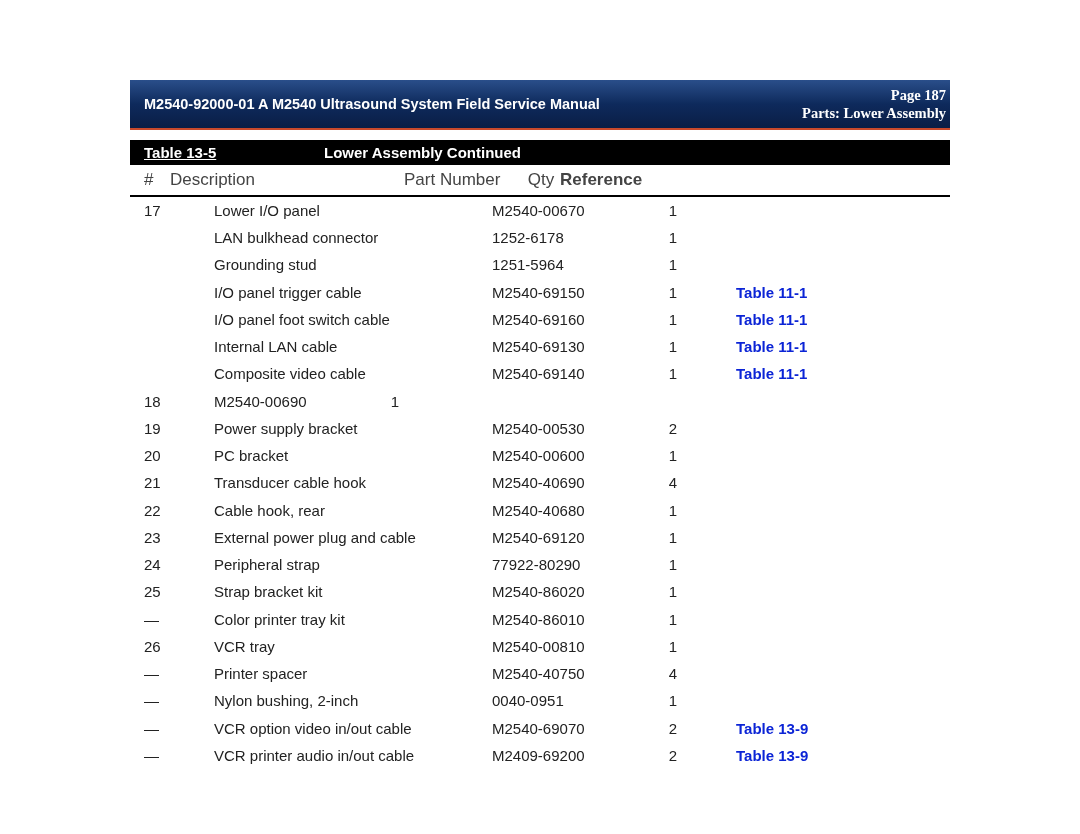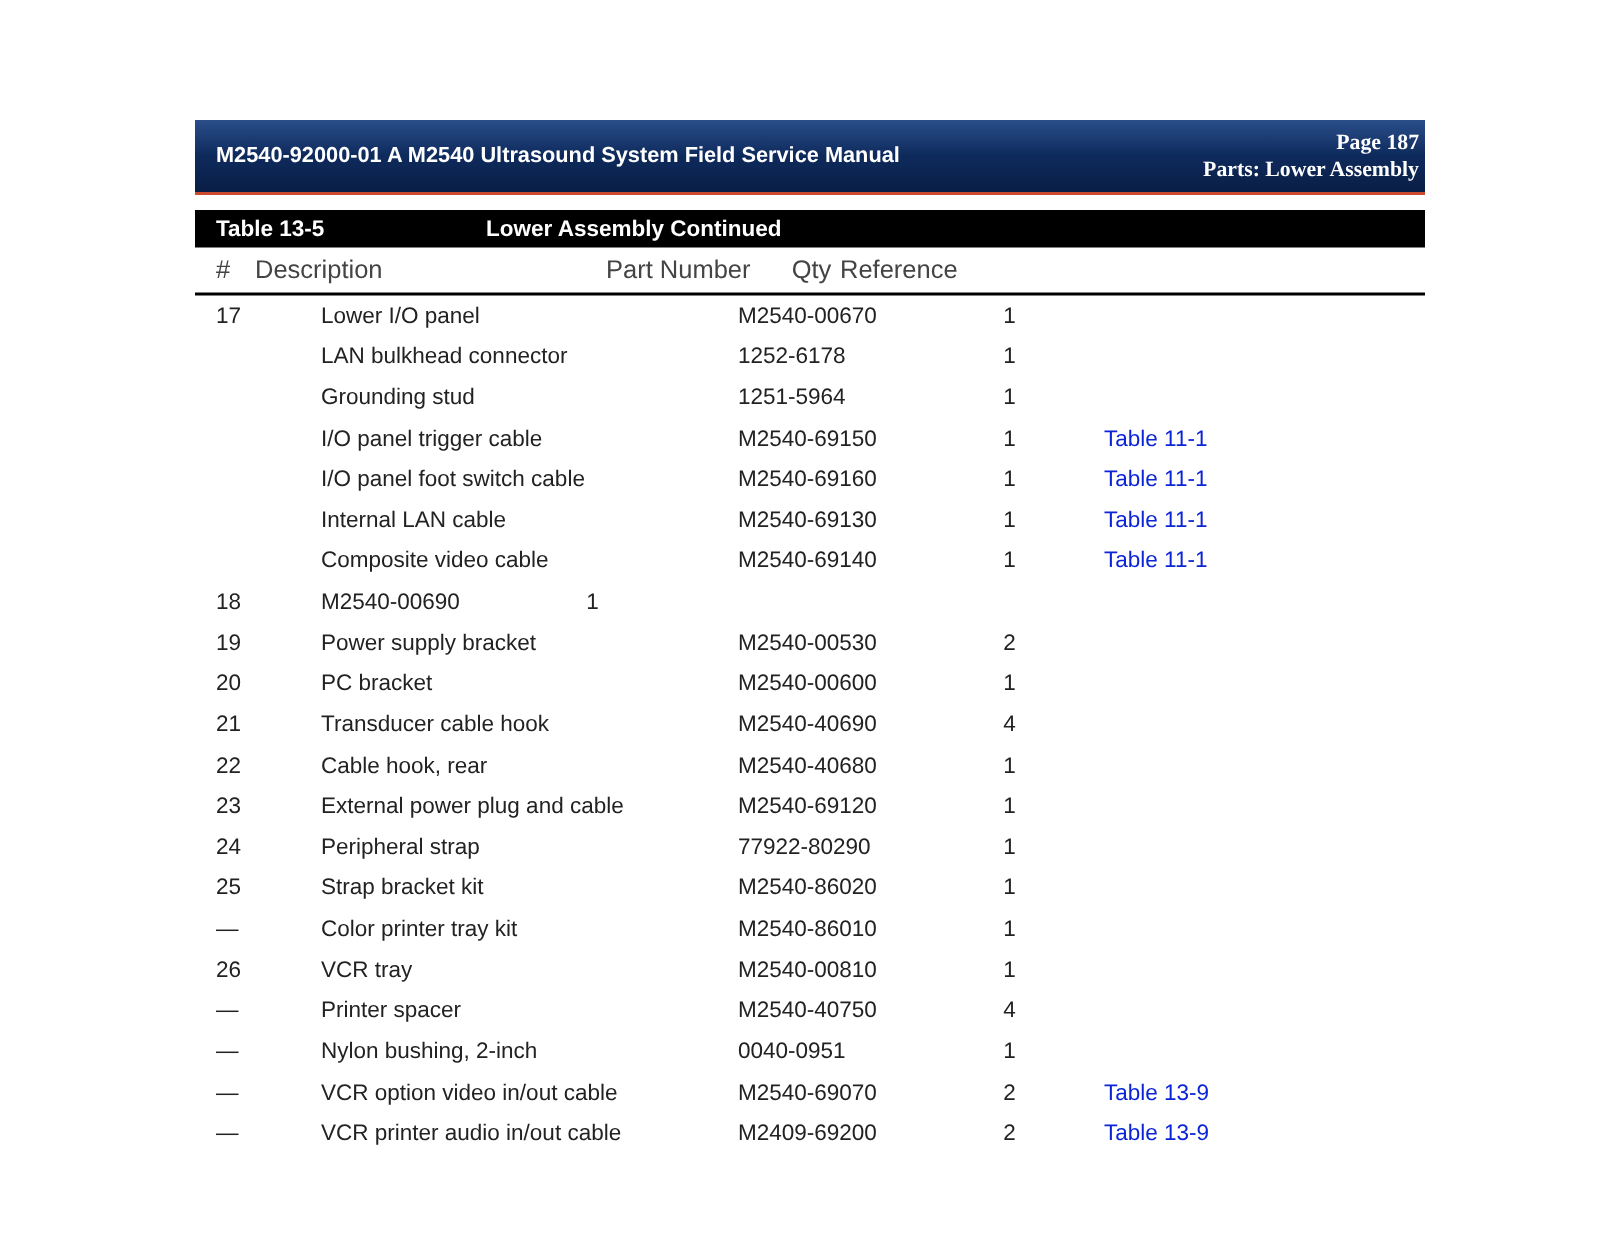--- a/index.html
+++ b/index.html
@@ -31,33 +31,33 @@
   .header-right { text-align: right; line-height: 1.25; font-family: Liberation Serif, serif; }
   .table-title {
     background: #000;
     color: #fff;
     font-weight: 700;
     font-size: 15px;
     padding: 4px 14px;
     margin-top: 10px;
     display: flex;
   }
-  .table-title .left { width: 180px; }
+  .table-title .left { width: 180px; text-decoration: underline; }
   .table-header {
     border-bottom: 2px solid #000;
     display: flex;
     font-size: 17px;
     color: #444;
     padding: 5px 0 5px 14px;
   }
   .col-num { width: 26px; flex: 0 0 26px; }
   .col-desc { width: 234px; flex: 0 0 234px; }
   .col-part { width: 118px; flex: 0 0 118px; }
   .col-qty  { width: 38px;  flex: 0 0 38px; text-align: center; }
-  .col-ref  { flex: 1 1 auto; }
+  .col-ref  { flex: 1 1 auto; font-weight: bold; }
   .row {
     display: flex;
     font-size: 15px;
     color: #222;
     padding: 3.5px 0 3.5px 14px;
     line-height: 1.35;
     gap: 44px;
   }
   .row .col-num { letter-spacing: 0; }
   .row .col-ref a { color: #0b24d6; text-decoration: none; cursor: pointer; }

